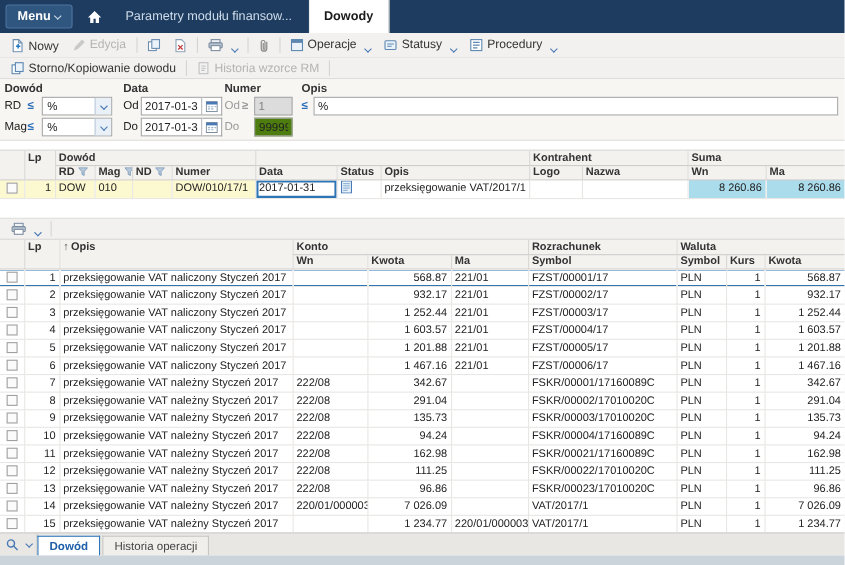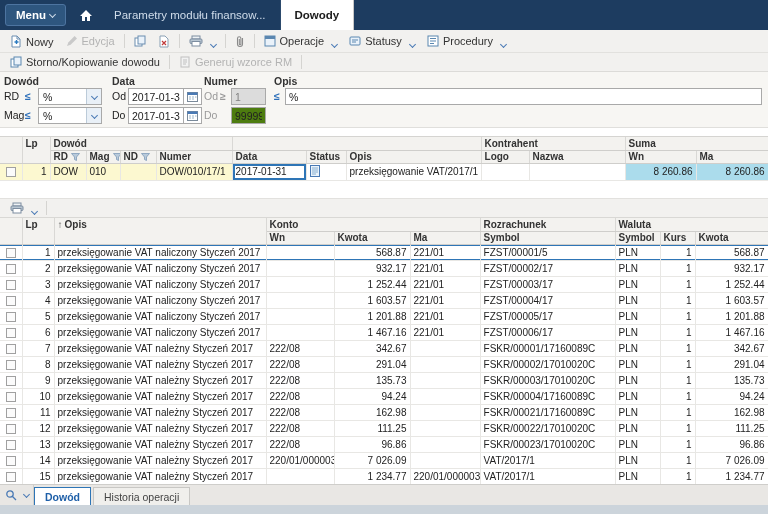--- a/index.html
+++ b/index.html
@@ -206,21 +206,21 @@
       <span>Storno/Kopiowanie dowodu</span>
     </div>
     <span class="sep"></span>
     <div class="tbtn disabled">
       <span class="icon">
         <svg width="12" height="12" viewBox="0 0 12 12">
             <rect x="2" y="1" width="8" height="10" fill="#f2f2f2" stroke="#c0c0c0"></rect>
             <path d="M4 4h4M4 6h4M4 8h3" stroke="#c0c0c0"></path>
           </svg>
       </span>
-      <span>Generuj wzorce RM</span>
+      <span>Historia wzorce RM</span>
     </div>
     <span class="sep"></span>
   </div>
 
   <div class="filters">
     <div class="fh" style="left:4px">Dowód</div>
     <div class="fh" style="left:112px">Data</div>
     <div class="fh" style="left:204px">Numer</div>
     <div class="fh" style="left:274px">Opis</div>
 
@@ -397,21 +397,21 @@
         </tr>
       </thead>
       <tbody>
         <tr>
           <td class="cb-col"><span class="checkbox"></span></td>
           <td class="num">1</td>
           <td>przeksięgowanie VAT naliczony Styczeń 2017</td>
           <td></td>
           <td class="num">568.87</td>
           <td>221/01</td>
-          <td>FZST/00001/5</td>
+          <td>FZST/00001/17</td>
           <td>PLN</td>
           <td class="num">1</td>
           <td class="num">568.87</td>
         </tr>
           <tr>
           <td class="cb-col"><span class="checkbox"></span></td>
           <td class="num">2</td>
           <td>przeksięgowanie VAT naliczony Styczeń 2017</td>
           <td></td>
           <td class="num">932.17</td>

